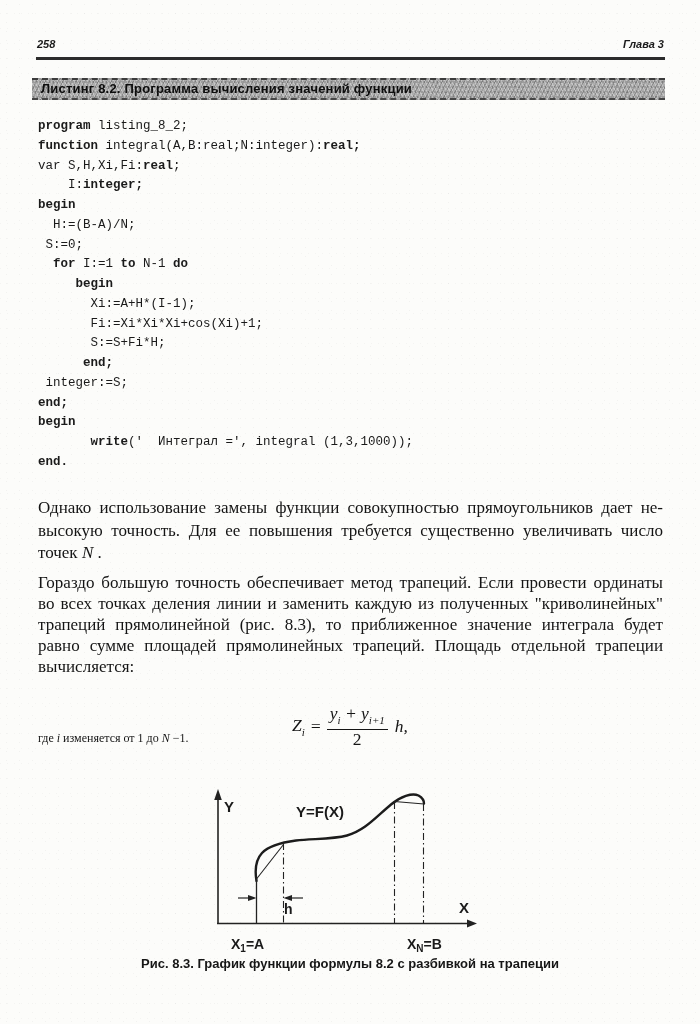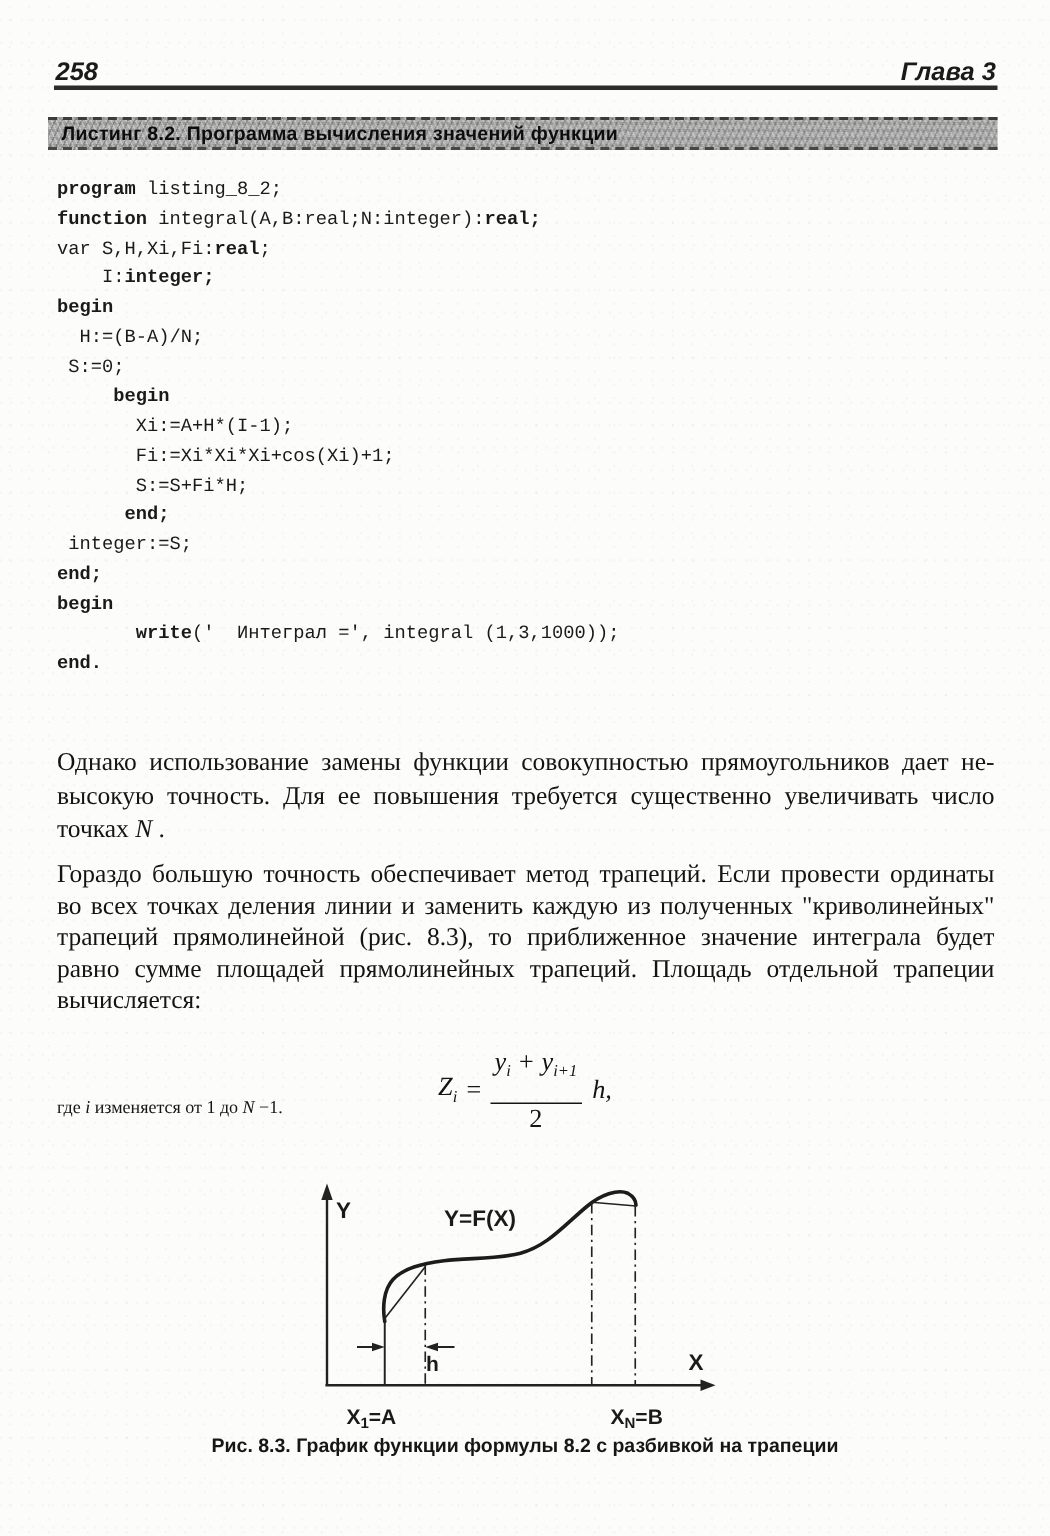--- a/index.html
+++ b/index.html
@@ -12,21 +12,21 @@
     content:"";position:absolute;inset:0;pointer-events:none;
     background-image:
       radial-gradient(circle, rgba(40,40,40,.045) 0.6px, transparent 1px),
       radial-gradient(circle, rgba(40,40,40,.035) 0.6px, transparent 1px);
     background-size:13px 9px, 7px 15px;
     background-position:0 0, 4px 6px;
   }
   
   .header{position:absolute;left:37px;right:36px;top:38px;height:18px;
     font-family:"Liberation Sans", sans-serif;font-weight:bold;font-style:italic;
-    font-size:17px;color:#1a1a1a;}
+    font-size:11px;color:#1a1a1a;}
   .header .pgnum{float:left;}
   .header .chap{float:right;}
   .hrule{position:absolute;left:36px;right:35px;top:57px;height:2.5px;background:#2c2c2c;}
   
   .listing-bar{
     position:absolute;left:32px;right:35px;top:78px;height:18px;
     background-color:#aeaeae;
     background-image:
       repeating-linear-gradient(115deg, rgba(0,0,0,.20) 0 1px, transparent 1px 4px),
       repeating-linear-gradient(65deg, rgba(255,255,255,.30) 0 1px, transparent 1px 3px),
@@ -49,21 +49,21 @@
   .para-2{top:572px;line-height:21px;}
   .para .line{text-align:left;}
   .para .line.j{text-align:justify;text-align-last:justify;}
   
   .formula{position:absolute;left:0;width:700px;top:676px;height:46px;
     display:flex;justify-content:center;align-items:center;
     font-size:17.5px;font-style:italic;color:#141414;margin-top:27px;}
   .formula sub{font-size:11px;font-style:italic;}
   .frac{display:inline-flex;flex-direction:column;align-items:center;
     vertical-align:middle;margin:0 5px;}
-  .frac .num{display:block;padding:0 3px 12px 3px;border-bottom:1.4px solid #141414;line-height:18px;}
+  .frac .num{display:block;padding:0 3px 1px 3px;border-bottom:1.4px solid #141414;line-height:18px;}
   .frac .den{display:block;line-height:18px;font-style:normal;}
   .formula .lhs{margin-right:5px;}
   .formula .fct{margin-left:2px;}
   
   .where{position:absolute;left:38px;top:731px;width:625px;font-size:12px;color:#141414;}
   
   .figure{position:absolute;left:180px;top:783px;width:310px;height:170px;}
   .fig-label{font-family:"Liberation Sans", sans-serif;font-weight:bold;
     font-size:15px;fill:#1a1a1a;}
   .fig-label-sm{font-family:"Liberation Sans", sans-serif;font-weight:bold;
@@ -86,36 +86,37 @@
   <div class="listing-bar">Листинг 8.2. Программа вычисления значений функции</div>
 
   <div class="code">
       <div class="line j"><span class="b">program</span><span> listing_8_2;</span></div>
       <div class="line j"><span class="b">function</span><span> integral(A,B:real;N:integer):</span><span class="b">real;</span></div>
       <div class="line j"><span>var S,H,Xi,Fi:</span><span class="b">real</span><span>;</span></div>
       <div class="line j"><span>    I:</span><span class="b">integer;</span></div>
       <div class="line j"><span class="b">begin</span></div>
       <div class="line j"><span>  H:=(B-A)/N;</span></div>
       <div class="line j"><span> S:=0;</span></div>
+      <div class="line j"><span>  </span><span class="b">for</span><span> I:=1 </span><span class="b">to</span><span> N-1 </span><span class="b">do</span></div>
       <div class="line j"><span>     </span><span class="b">begin</span></div>
       <div class="line j"><span>       Xi:=A+H*(I-1);</span></div>
       <div class="line j"><span>       Fi:=Xi*Xi*Xi+cos(Xi)+1;</span></div>
       <div class="line j"><span>       S:=S+Fi*H;</span></div>
       <div class="line j"><span>      </span><span class="b">end;</span></div>
       <div class="line j"><span> integer:=S;</span></div>
       <div class="line j"><span class="b">end;</span></div>
       <div class="line j"><span class="b">begin</span></div>
       <div class="line j"><span>       </span><span class="b">write</span><span>('  Интеграл =', integral (1,3,1000));</span></div>
       <div class="line"><span class="b">end.</span></div>
     </div>
 
   <div class="para para-1">
       <div class="line j"><span>Однако использование замены функции совокупностью прямоугольников дает не-</span></div>
       <div class="line j"><span>высокую точность. Для ее повышения требуется существенно увеличивать число</span></div>
-      <div class="line"><span>точках </span><span class="it">N</span><span> .</span></div>
+      <div class="line"><span>точек </span><span class="it">N</span><span> .</span></div>
     </div>
   <div class="para para-2">
       <div class="line j"><span>Гораздо большую точность обеспечивает метод трапеций. Если провести ординаты</span></div>
       <div class="line j"><span>во всех точках деления линии и заменить каждую из полученных "криволинейных"</span></div>
       <div class="line j"><span>трапеций прямолинейной (рис. 8.3), то приближенное значение интеграла будет</span></div>
       <div class="line j"><span>равно сумме площадей прямолинейных трапеций. Площадь отдельной трапеции</span></div>
       <div class="line"><span>вычисляется:</span></div>
     </div>
 
   <div class="formula">

